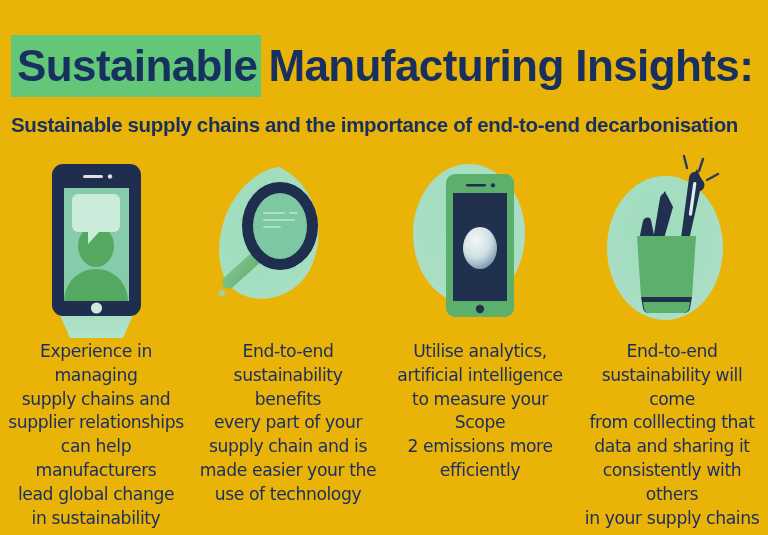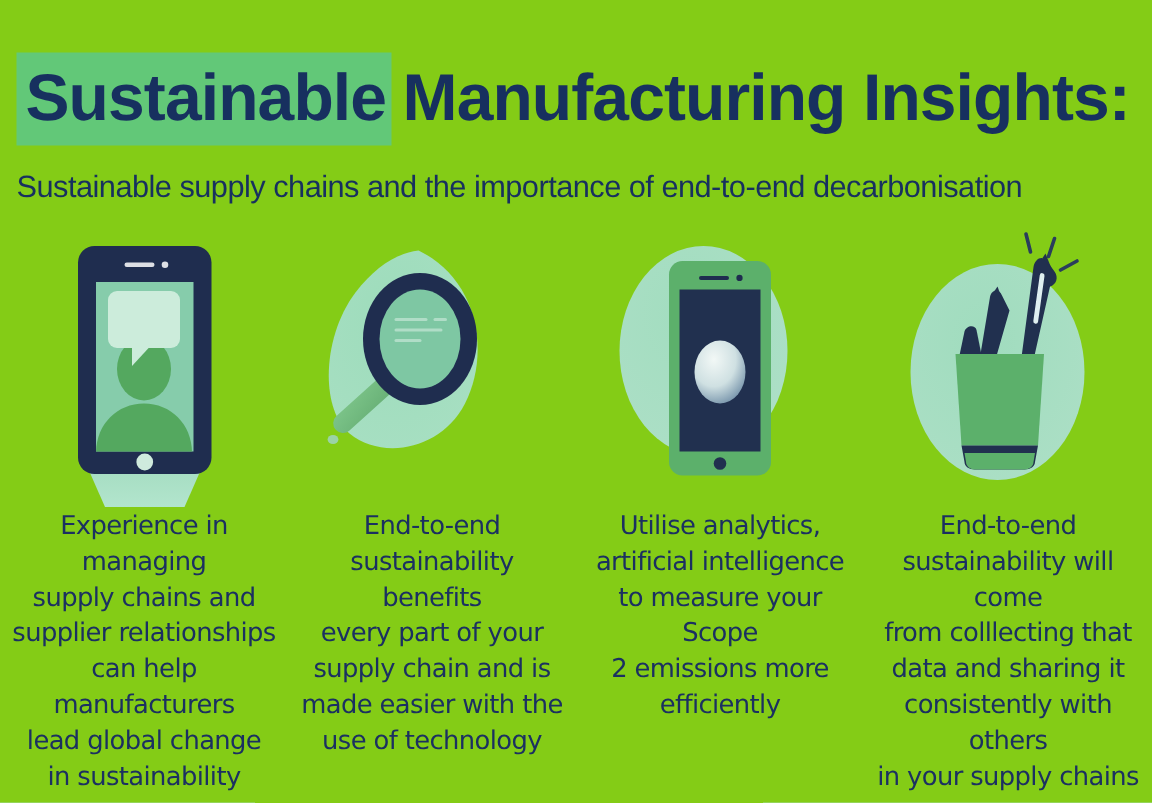--- a/index.html
+++ b/index.html
@@ -10,21 +10,21 @@
     width: 768px;
     height: 535px;
     overflow: hidden;
     background: #b2e5cd;
     font-family: "Liberation Sans", sans-serif;
   }
   #infographic {
     position: relative;
     width: 768px;
     height: 535px;
-    background: #84cc16;
+    background: #eab308;
   }
 
   
   .header {
     position: absolute;
     left: 0;
     top: 0;
     width: 768px;
     height: 150px;
   }
@@ -46,21 +46,21 @@
   }
   .title-rest {
     padding-left: 7px;
   }
   .subtitle {
     position: absolute;
     left: 11px;
     top: 113px;
     white-space: nowrap;
     font-size: 20.5px;
-    font-weight: normal;
+    font-weight: bold;
     color: #17305f;
     letter-spacing: -0.35px;
   }
 
   
   .columns {
     position: absolute;
     left: 0;
     top: 150px;
     width: 768px;
@@ -187,21 +187,21 @@
             <rect x="70" y="69" width="32" height="2" rx="1"></rect>
             <rect x="70" y="76" width="18" height="2" rx="1"></rect>
           </g>
         </svg>
       </div>
       <div class="col-text">
         <span>End-to-end</span>
         <span>sustainability benefits</span>
         <span>every part of your</span>
         <span>supply chain and is</span>
-        <span>made easier with the</span>
+        <span>made easier your the</span>
         <span>use of technology</span>
       </div>
     </div>
 
     <div class="col">
       <div class="icon-area">
         <svg width="190" height="190" viewBox="0 0 190 190">
           <defs>
             <radialGradient id="blob3" cx="42%" cy="32%" r="70%">
               <stop offset="0%" stop-color="#a2ddbf"></stop>

